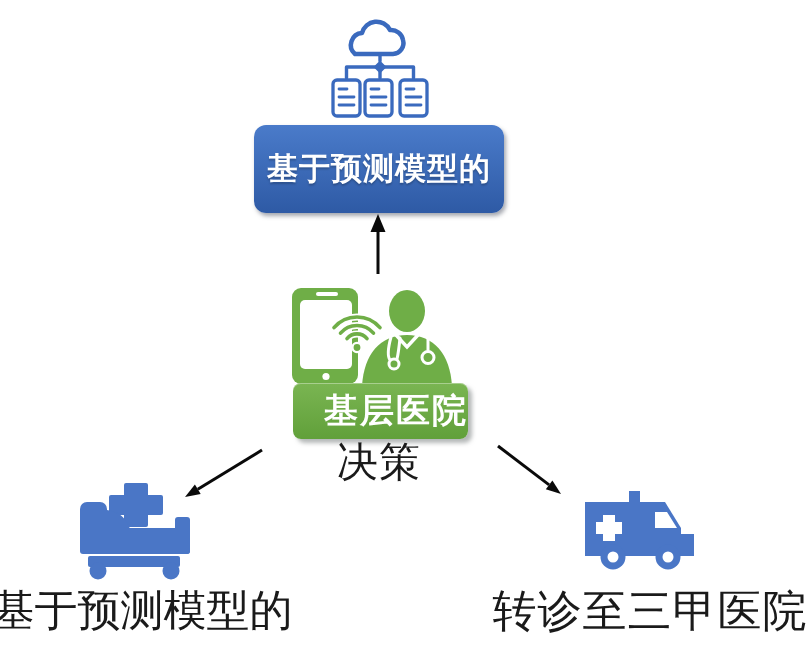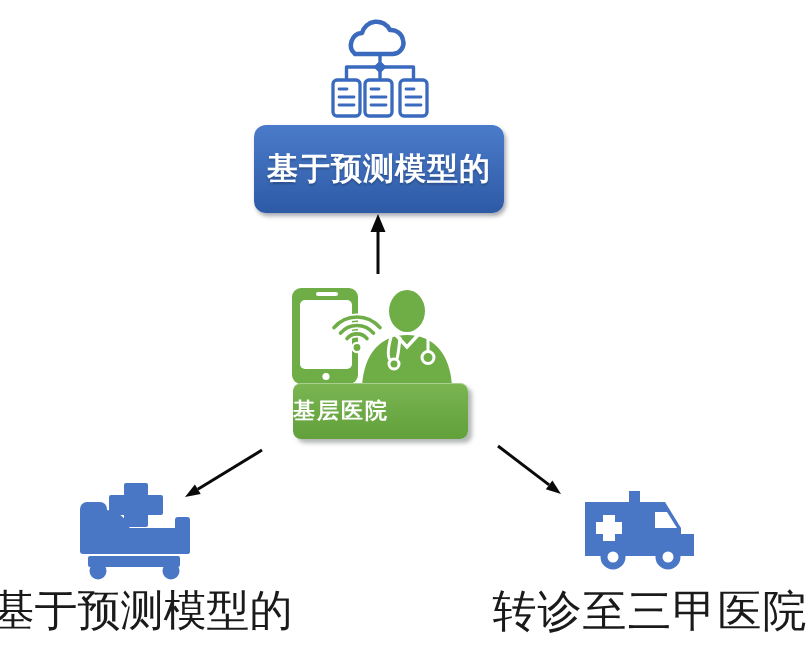--- a/index.html
+++ b/index.html
@@ -30,22 +30,22 @@
     display:flex;flex-direction:column;justify-content:center;align-items:center;
     color:#ffffff;font-weight:700;font-size:31px;line-height:40px;
     text-shadow:0 2px 2px rgba(0,0,0,.22);
     letter-spacing:1px;white-space:nowrap;
   }
   .green-box{
     left:293px;top:383px;width:175px;height:56px;
     background:linear-gradient(180deg,var(--green_box_top) 0%,var(--green_box_bottom) 100%);
     border-radius:8px;
     box-shadow:4px 4px 4px rgba(120,125,125,.55), inset 0 1px 0 rgba(255,255,255,.35);
-    display:flex;justify-content:flex-start;align-items:center;
-    color:#ffffff;font-weight:700;font-size:22px;letter-spacing:2px;white-space:nowrap;
+    display:flex;justify-content:flex-end;align-items:center;
+    color:#ffffff;font-weight:700;font-size:34px;letter-spacing:2px;white-space:nowrap;
   }
   .decision{
     left:254px;top:441px;width:250px;text-align:center;
     color:var(--text_black);font-size:41px;line-height:42px;letter-spacing:1px;white-space:nowrap;
   }
   .label-bottom{
     color:var(--text_black);white-space:nowrap;transform:translateX(-50%);
   }
   .label-left{left:142px;top:582px;font-size:43px;}
   .label-right{left:650px;top:582px;font-size:44px;letter-spacing:1px;text-align:right;}
@@ -115,20 +115,21 @@
         <path d="M46,41.7 A30,30 0 0 1 92,41.7"></path>
       </g>
       <circle cx="69" cy="61.5" r="4.6" fill="currentColor" stroke="#ffffff" stroke-width="2.4"></circle>
     </g>
   </svg>
 
   <div class="abs green-box">
     <span>基层医院</span>
   </div>
 
+  <div class="abs decision">决策</div>
 
   <svg class="abs icon-blue" style="left:78px;top:483px" width="115" height="97" viewBox="0 0 115 97" fill="currentColor">
     <g>
       <rect x="46" y="0" width="24" height="44" rx="2"></rect>
       <rect x="31" y="12" width="54" height="20" rx="2"></rect>
     </g>
     <g>
       <rect x="2" y="19" width="27" height="52" rx="7"></rect>
       <path d="M29,27 Q49,30 53,50 L53,55 L29,55 Z"></path>
       <rect x="2" y="45" width="110" height="26" rx="3"></rect>

